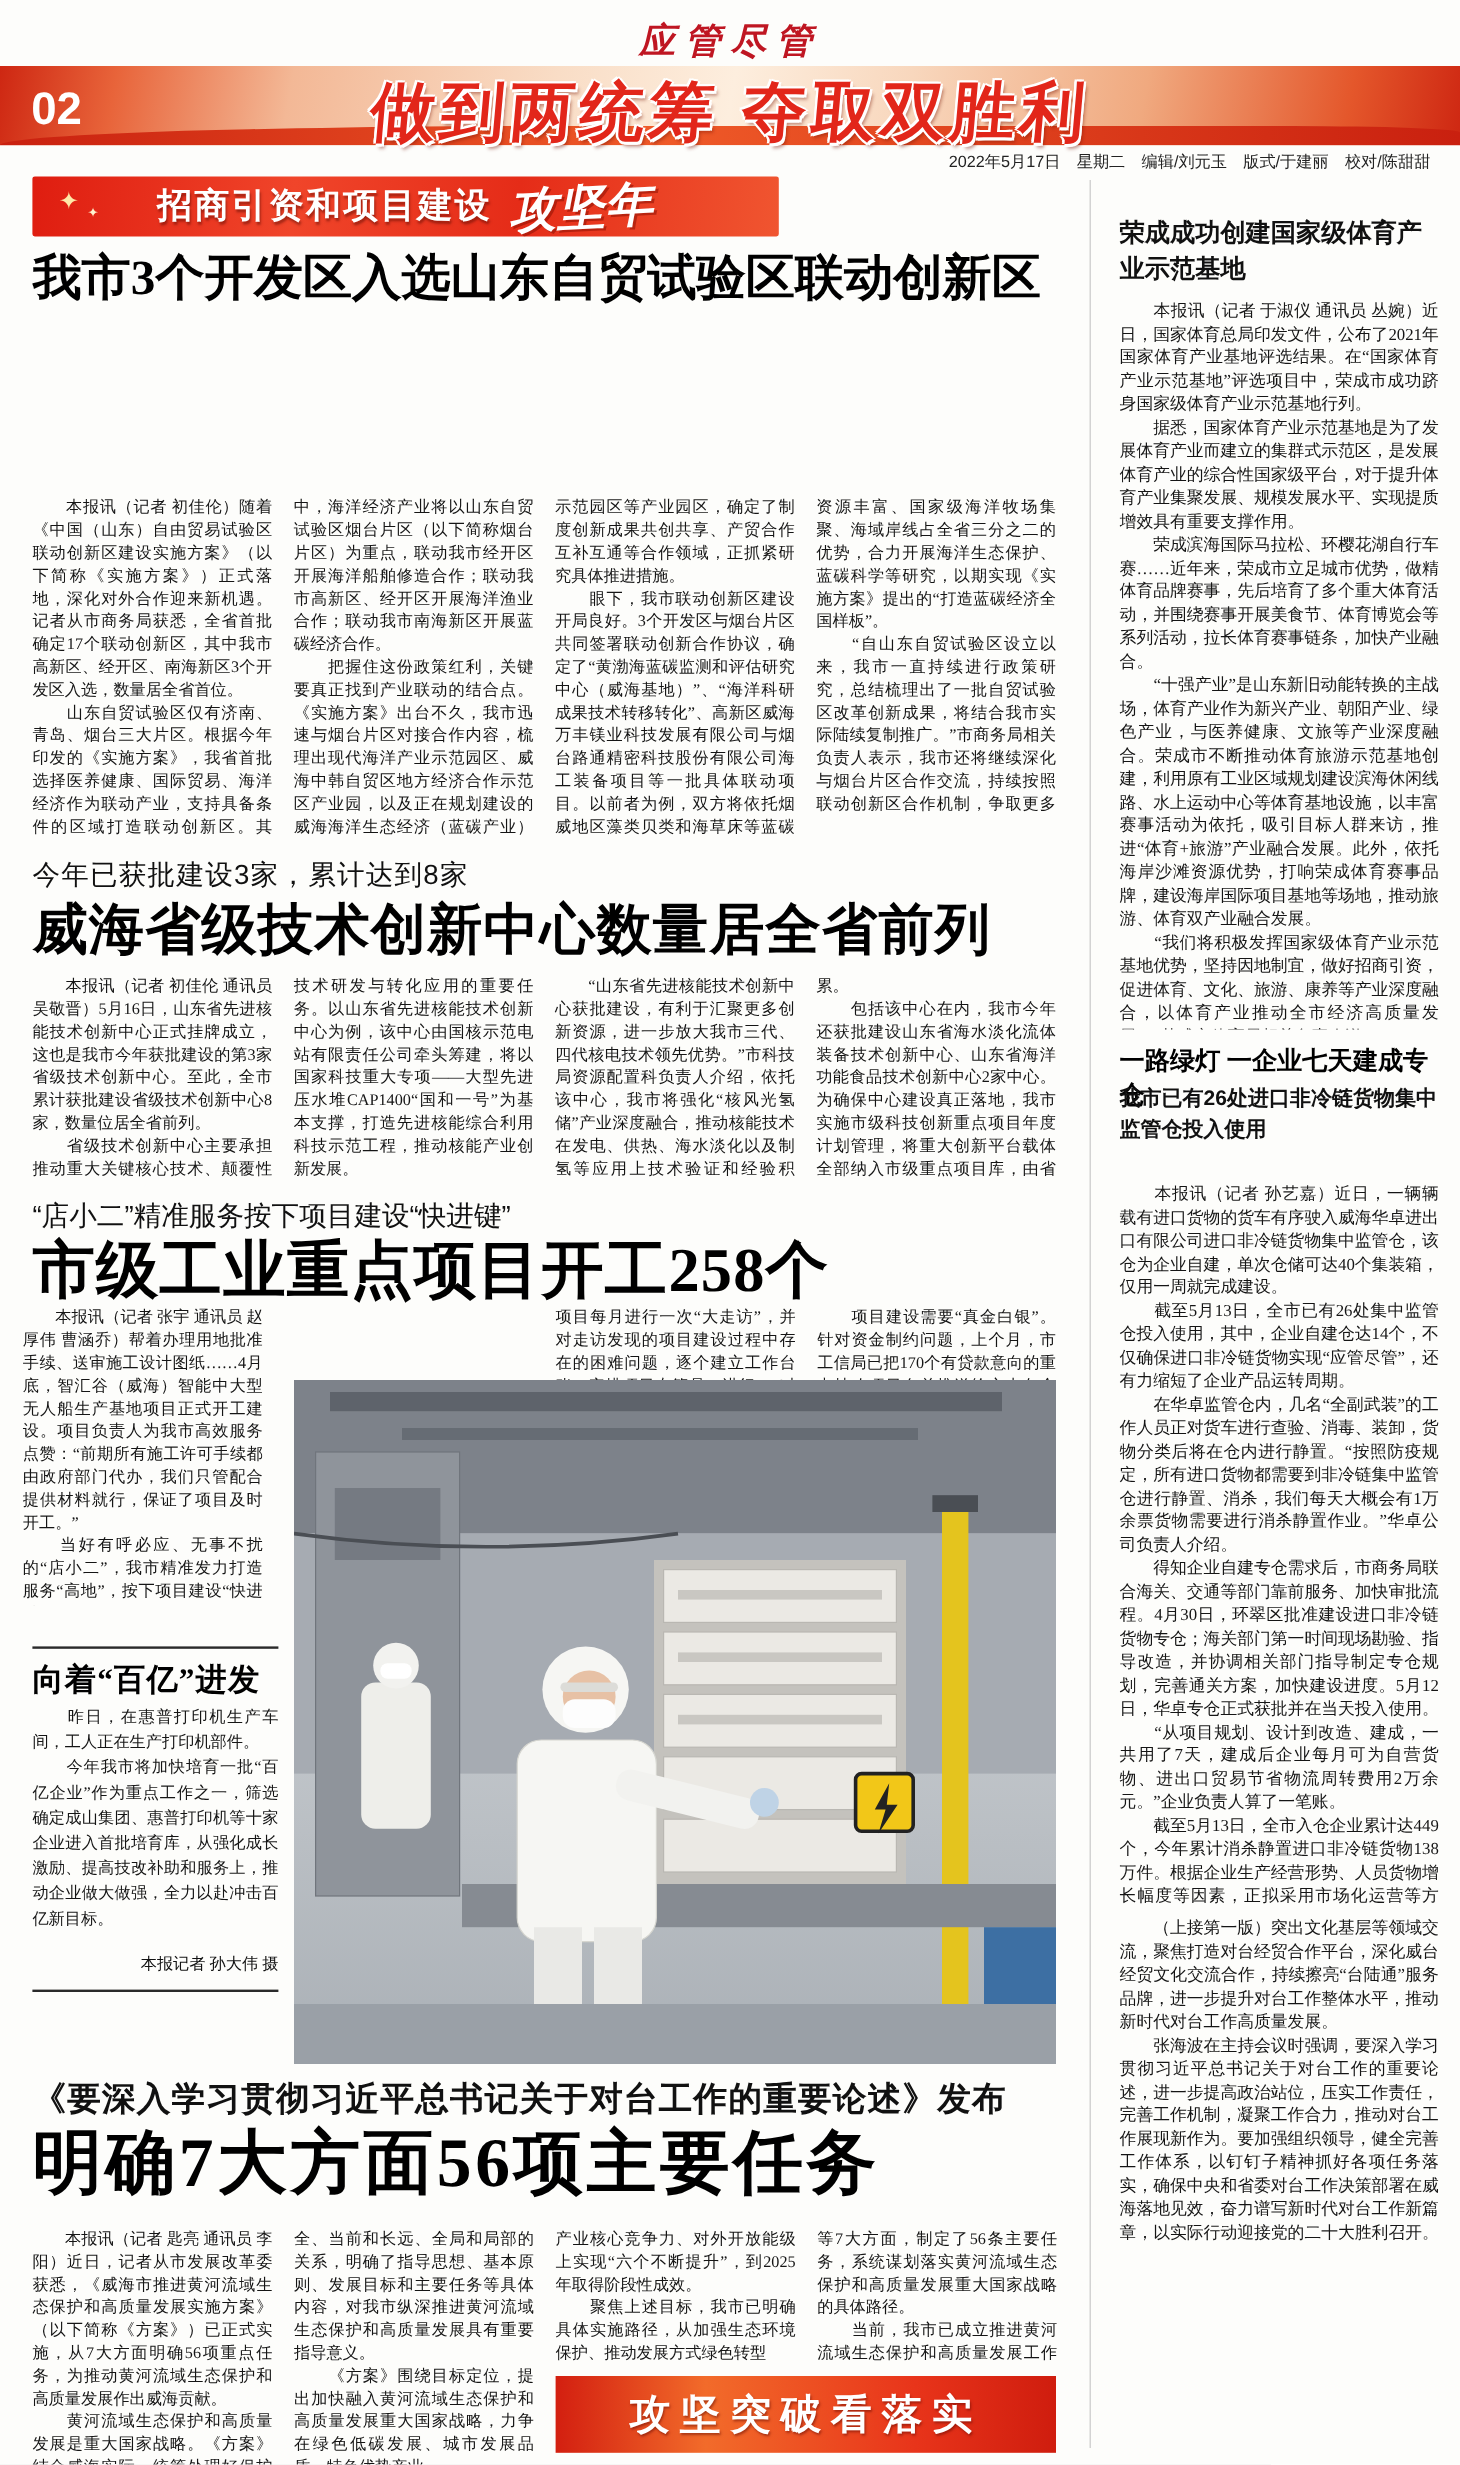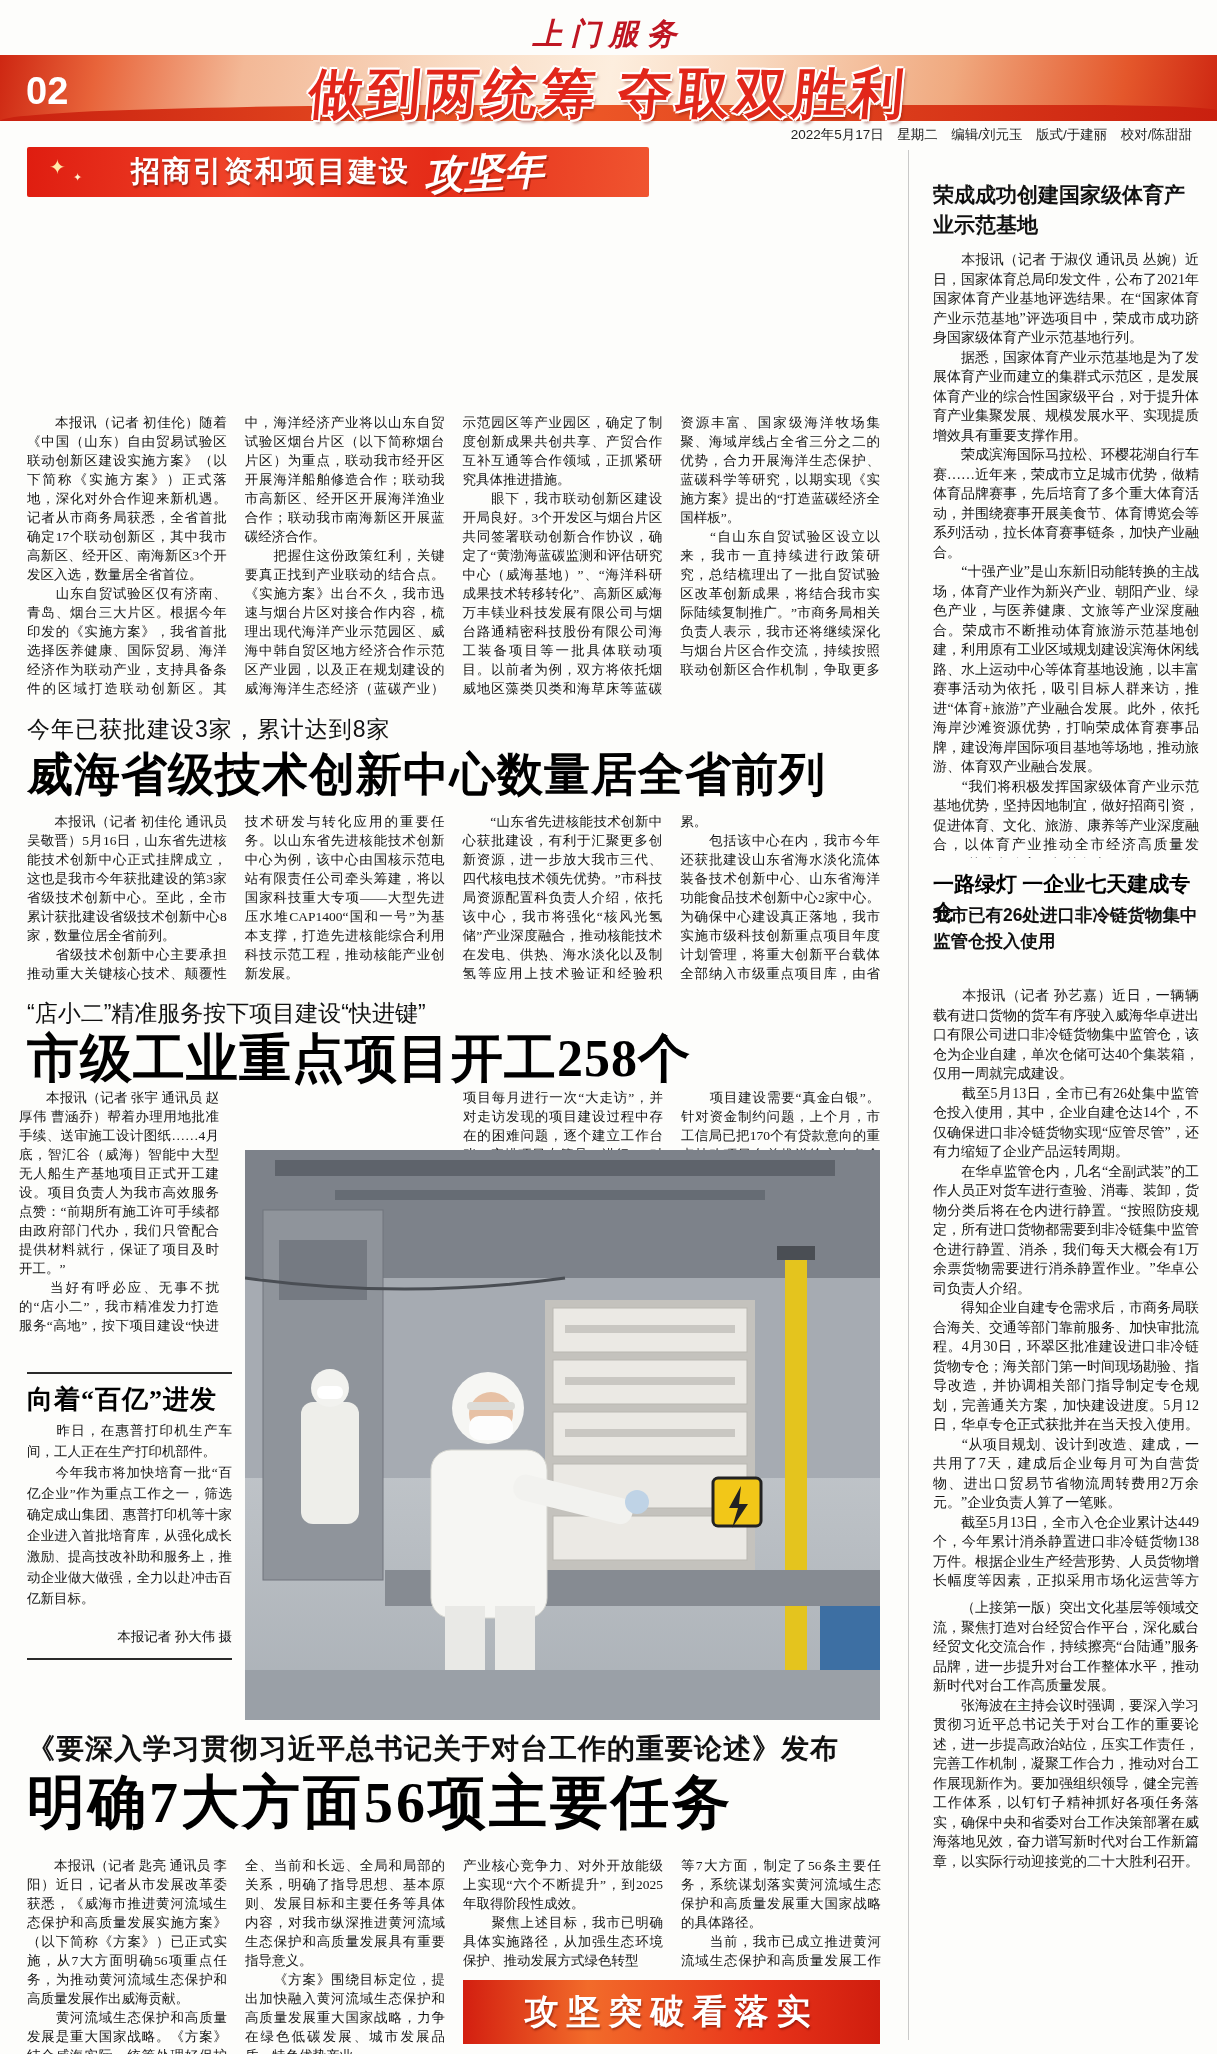--- a/index.html
+++ b/index.html
@@ -72,32 +72,33 @@
   .sbbody{font-size:14px;line-height:19.5px;}
   .sbhead2{top:870px;font-size:21px;font-weight:bold;}
   .sbsub{top:902px;font-size:17.5px;line-height:26px;font-weight:bold;
          font-family:"Liberation Sans",sans-serif;}
 </style>
 </head>
 <body>
 
 <div id="page">
 
-  <div class="abs masthead">上门服务</div>
+  <div class="abs masthead">应管尽管</div>
   <div class="abs banner"></div>
   <div class="abs slogan">做到两统筹  夺取双胜利</div>
   <div class="abs pagenum">02</div>
   <div class="abs dateline">2022年5月17日　星期二　编辑/刘元玉　版式/于建丽　校对/陈甜甜</div>
 
   <div class="abs kickbar">
     <span class="spark1">✦</span>
     <span class="spark2">✦</span>
     <span class="txt">招商引资和项目建设</span>
     <span class="script">攻坚年</span>
   </div>
+  <div class="abs h1 serifhead">我市3个开发区入选山东自贸试验区联动创新区</div>
   <div class="abs a1body body cols4">　　本报讯（记者 初佳伦）随着《中国（山东）自由贸易试验区联动创新区建设实施方案》（以下简称《实施方案》）正式落地，深化对外合作迎来新机遇。记者从市商务局获悉，全省首批确定17个联动创新区，其中我市高新区、经开区、南海新区3个开发区入选，数量居全省首位。
 　　山东自贸试验区仅有济南、青岛、烟台三大片区。根据今年印发的《实施方案》，我省首批选择医养健康、国际贸易、海洋经济作为联动产业，支持具备条件的区域打造联动创新区。其中，海洋经济产业将以山东自贸试验区烟台片区（以下简称烟台片区）为重点，联动我市经开区开展海洋船舶修造合作；联动我市高新区、经开区开展海洋渔业合作；联动我市南海新区开展蓝碳经济合作。
 　　把握住这份政策红利，关键要真正找到产业联动的结合点。《实施方案》出台不久，我市迅速与烟台片区对接合作内容，梳理出现代海洋产业示范园区、威海中韩自贸区地方经济合作示范区产业园，以及正在规划建设的威海海洋生态经济（蓝碳产业）示范园区等产业园区，确定了制度创新成果共创共享、产贸合作互补互通等合作领域，正抓紧研究具体推进措施。
 　　眼下，我市联动创新区建设开局良好。3个开发区与烟台片区共同签署联动创新合作协议，确定了“黄渤海蓝碳监测和评估研究中心（威海基地）”、“海洋科研成果技术转移转化”、高新区威海万丰镁业科技发展有限公司与烟台路通精密科技股份有限公司海工装备项目等一批具体联动项目。以前者为例，双方将依托烟威地区藻类贝类和海草床等蓝碳资源丰富、国家级海洋牧场集聚、海域岸线占全省三分之二的优势，合力开展海洋生态保护、蓝碳科学等研究，以期实现《实施方案》提出的“打造蓝碳经济全国样板”。
 　　“自山东自贸试验区设立以来，我市一直持续进行政策研究，总结梳理出了一批自贸试验区改革创新成果，将结合我市实际陆续复制推广。”市商务局相关负责人表示，我市还将继续深化与烟台片区合作交流，持续按照联动创新区合作机制，争取更多自贸试验区建设带来的政策红利。</div>
 
   <div class="abs a2kick kicker">今年已获批建设3家，累计达到8家</div>
   <div class="abs a2head serifhead">威海省级技术创新中心数量居全省前列</div>
   <div class="abs a2body body cols4">　　本报讯（记者 初佳伦 通讯员 吴敬晋）5月16日，山东省先进核能技术创新中心正式挂牌成立，这也是我市今年获批建设的第3家省级技术创新中心。至此，全市累计获批建设省级技术创新中心8家，数量位居全省前列。
 　　省级技术创新中心主要承担推动重大关键核心技术、颠覆性技术研发与转化应用的重要任务。以山东省先进核能技术创新中心为例，该中心由国核示范电站有限责任公司牵头筹建，将以国家科技重大专项——大型先进压水堆CAP1400“国和一号”为基本支撑，打造先进核能综合利用科技示范工程，推动核能产业创新发展。

